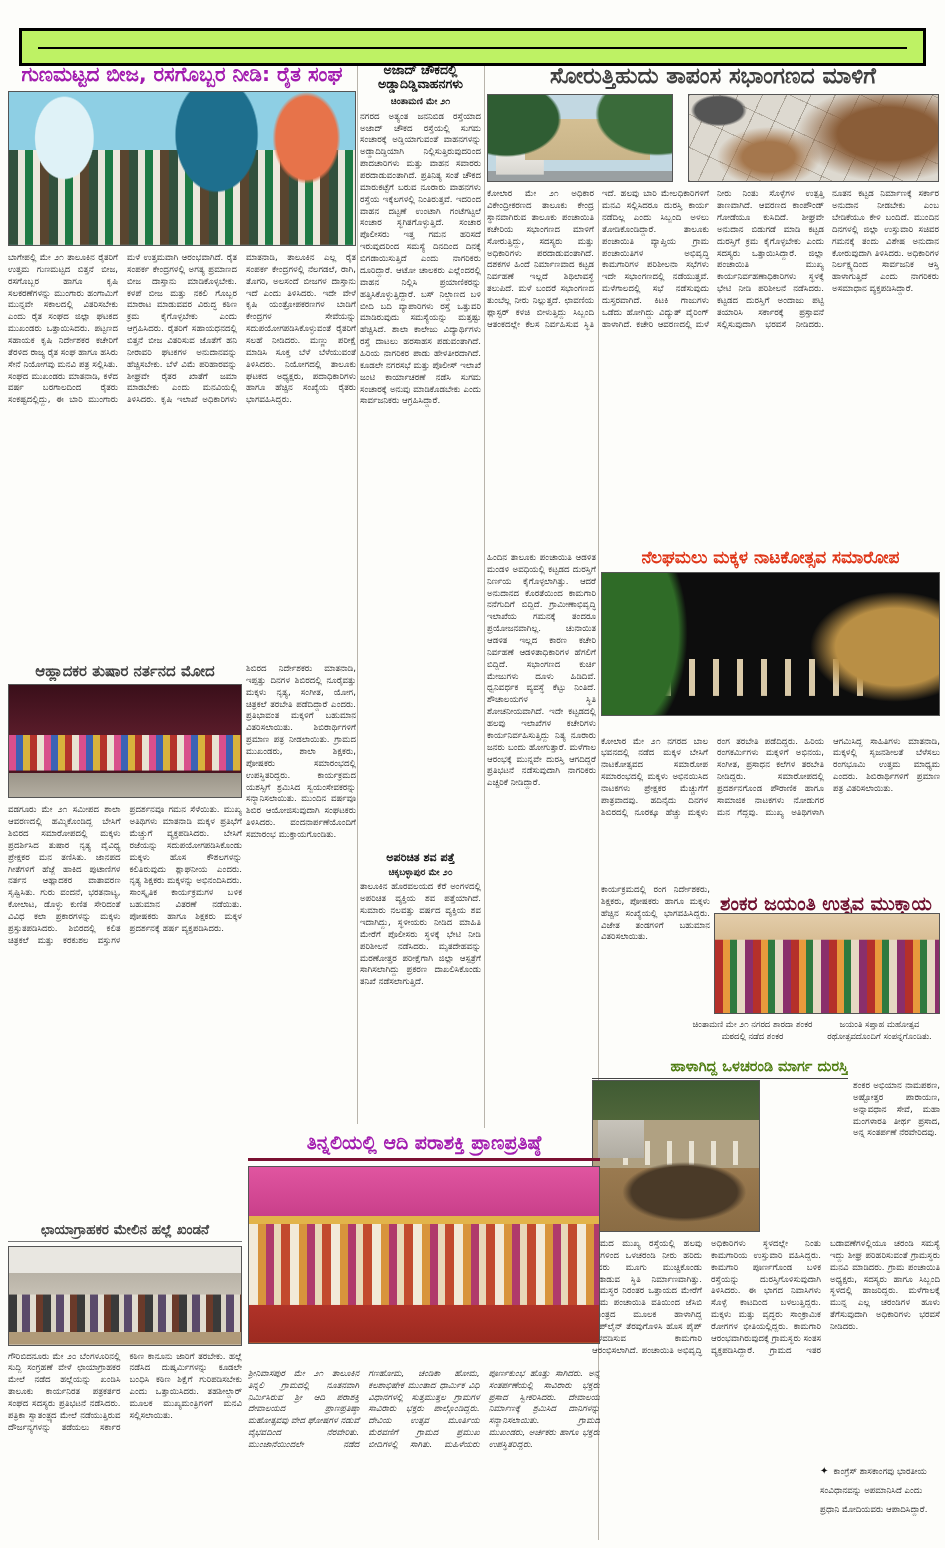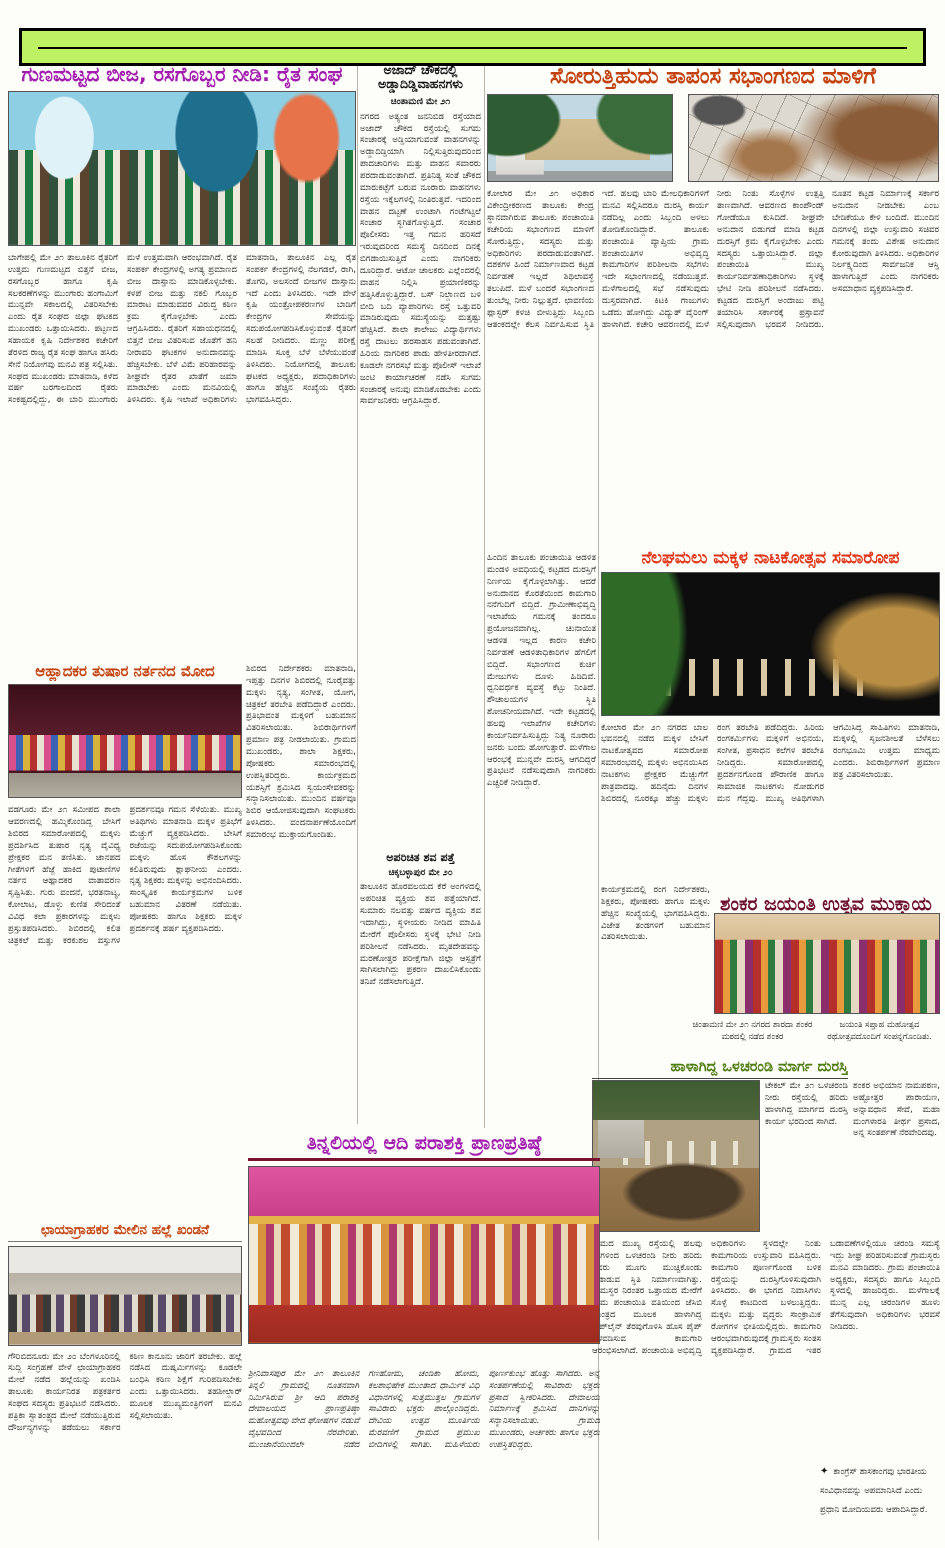--- a/index.html
+++ b/index.html
@@ -29,21 +29,21 @@
   .bt  { font-size:8.6px; line-height:1.38; text-align:justify; color:#1d1d1d; overflow:hidden; }
   .c2 { column-count:2; column-gap:9px; }
   .c3 { column-count:3; column-gap:9px; }
   .c4 { column-count:4; column-gap:8px; }
   .dl { font-weight:bold; font-size:8.8px; text-align:center; }
   .cap{ font-size:8.4px; line-height:1.45; text-align:center; }
   .photo { border:1px solid #555; background-repeat:no-repeat; }
   .vrule { position:absolute; width:1px; background:#b9b4ab; }
   
   .hl-maroon { color:#a21caf; }
-  .hl-navy   { color:#c2410c; }
+  .hl-navy   { color:#404040; }
   .hl-red    { color:#df3517; }
   .hl-plum   { color:#6d0f2e; }
   .hl-green  { color:#4d7c0f;text-align:right; }
   .hl-black  { color:#111; }
   
   #a-seeds    { left:8px;  top:63px;  width:348px; }
   #seeds-hl   { font-size:20px; }
   #seeds-photo{ margin-top:5px; width:100%; height:155px; }
   #seeds-body { margin-top:6px; height:396px; }
   .ph-farmers {
@@ -118,21 +118,21 @@
       radial-gradient(ellipse 28px 16px at 12% 18%, #555 85%, rgba(0,0,0,0)),
       radial-gradient(ellipse 92px 48px at 80% 45%, #8a5d38 55%, rgba(138,93,56,0)),
       radial-gradient(ellipse 52px 30px at 32% 72%, #a5774d 50%, rgba(165,119,77,0)),
       repeating-linear-gradient(115deg, rgba(110,100,85,.45) 0 1px, rgba(0,0,0,0) 1px 22px),
       repeating-linear-gradient(25deg, rgba(110,100,85,.38) 0 1px, rgba(0,0,0,0) 1px 30px);
   }
   
   #a-nela   { left:601px; top:548px; width:339px; }
   #nela-hl  { font-size:17px; }
   #nela-photo{ margin-top:4px; width:100%; height:144px; }
-  #nela-body { margin-top:6px; height:158px; }
+  #nela-body { margin-top:20px; height:158px; }
   #nela-cont { left:601px; top:884px; width:109px; height:130px; }
   .ph-stage-dark {
     background-color:#0d0d0d;
     background-image:
       radial-gradient(ellipse 62px 110px at 7% 42%, #2f6b27 85%, rgba(0,0,0,0)),
       radial-gradient(ellipse 85px 55px at 87% 52%, #b98f45 70%, rgba(185,143,69,0)),
       repeating-linear-gradient(90deg,#d9c9a8 0 6px, rgba(0,0,0,0) 6px 24px);
     background-size:100% 100%,100% 100%,64% 26%;
     background-position:0 0,0 0,52% 82%;
   }
@@ -256,21 +256,20 @@
   <div class="blk hl hl-plum" id="shankara-hl">ಶಂಕರ ಜಯಂತಿ ಉತ್ಸವ ಮುಕ್ತಾಯ</div>
   <div class="blk photo ph-procession" id="shankara-photo"></div>
   <div class="blk" id="shankara-cap">
     <div class="cap">ಚಿಂತಾಮಣಿ ಮೇ ೨೧  ನಗರದ ಶಾರದಾ ಶಂಕರ ಮಠದಲ್ಲಿ ನಡೆದ ಶಂಕರ</div>
     <div class="cap">ಜಯಂತಿ ಸಪ್ತಾಹ ಮಹೋತ್ಸವ ರಥೋತ್ಸವದೊಂದಿಗೆ ಸಂಪನ್ನಗೊಂಡಿತು.</div>
   </div>
   <div class="blk bt" id="shankara-side">ಶಂಕರ ಅಭಿಯಾನ ನಾಮಪಠಣ, ಅಷ್ಟೋತ್ತರ ಪಾರಾಯಣ, ಅನ್ನಾವಧಾನ ಸೇವೆ, ಮಹಾ ಮಂಗಳಾರತಿ ತೀರ್ಥ ಪ್ರಸಾದ, ಅನ್ನ ಸಂತರ್ಪಣೆ ನೆರವೇರಿದವು.</div>
 
   <div class="blk hl hl-green" id="drainage-hl">ಹಾಳಾಗಿದ್ದ ಒಳಚರಂಡಿ ಮಾರ್ಗ ದುರಸ್ತಿ</div>
   <div class="blk photo ph-digging" id="drainage-photo"></div>
-  <div class="blk bt" id="drainage-intro">ಟೇಕಲ್ ಮೇ ೨೧  ಒಳಚರಂಡಿ ನೀರು ರಸ್ತೆಯಲ್ಲಿ ಹರಿದು ಹಾಳಾಗಿದ್ದ ಮಾರ್ಗದ ದುರಸ್ತಿ ಕಾರ್ಯ ಭರದಿಂದ ಸಾಗಿದೆ.</div>
   <div class="blk bt c3" id="drainage-body">ಗ್ರಾಮದ ಮುಖ್ಯ ರಸ್ತೆಯಲ್ಲಿ ಹಲವು ತಿಂಗಳಿಂದ ಒಳಚರಂಡಿ ನೀರು ಹರಿದು ಜನರು ಮೂಗು ಮುಚ್ಚಿಕೊಂಡು ಓಡಾಡುವ ಸ್ಥಿತಿ ನಿರ್ಮಾಣವಾಗಿತ್ತು. ಗ್ರಾಮಸ್ಥರ ನಿರಂತರ ಒತ್ತಾಯದ ಮೇರೆಗೆ ಗ್ರಾಮ ಪಂಚಾಯಿತಿ ವತಿಯಿಂದ ಜೆಸಿಬಿ ಯಂತ್ರದ ಮೂಲಕ ಹಾಳಾಗಿದ್ದ ಪೈಪ್‌ಲೈನ್ ತೆರವುಗೊಳಿಸಿ ಹೊಸ ಪೈಪ್ ಅಳವಡಿಸುವ ಕಾಮಗಾರಿ ಆರಂಭಿಸಲಾಗಿದೆ. ಪಂಚಾಯಿತಿ ಅಭಿವೃದ್ಧಿ ಅಧಿಕಾರಿಗಳು ಸ್ಥಳದಲ್ಲೇ ನಿಂತು ಕಾಮಗಾರಿಯ ಉಸ್ತುವಾರಿ ವಹಿಸಿದ್ದರು. ಕಾಮಗಾರಿ ಪೂರ್ಣಗೊಂಡ ಬಳಿಕ ರಸ್ತೆಯನ್ನು ದುರಸ್ತಿಗೊಳಿಸುವುದಾಗಿ ತಿಳಿಸಿದರು. ಈ ಭಾಗದ ನಿವಾಸಿಗಳು ಸೊಳ್ಳೆ ಕಾಟದಿಂದ ಬಳಲುತ್ತಿದ್ದರು. ಮಕ್ಕಳು ಮತ್ತು ವೃದ್ಧರು ಸಾಂಕ್ರಾಮಿಕ ರೋಗಗಳ ಭೀತಿಯಲ್ಲಿದ್ದರು. ಕಾಮಗಾರಿ ಆರಂಭವಾಗಿರುವುದಕ್ಕೆ ಗ್ರಾಮಸ್ಥರು ಸಂತಸ ವ್ಯಕ್ತಪಡಿಸಿದ್ದಾರೆ. ಗ್ರಾಮದ ಇತರ ಬಡಾವಣೆಗಳಲ್ಲಿಯೂ ಚರಂಡಿ ಸಮಸ್ಯೆ ಇದ್ದು ಶೀಘ್ರ ಪರಿಹರಿಸುವಂತೆ ಗ್ರಾಮಸ್ಥರು ಮನವಿ ಮಾಡಿದರು. ಗ್ರಾಮ ಪಂಚಾಯಿತಿ ಅಧ್ಯಕ್ಷರು, ಸದಸ್ಯರು ಹಾಗೂ ಸಿಬ್ಬಂದಿ ಸ್ಥಳದಲ್ಲಿ ಹಾಜರಿದ್ದರು. ಮಳೆಗಾಲಕ್ಕೆ ಮುನ್ನ ಎಲ್ಲ ಚರಂಡಿಗಳ ಹೂಳು ತೆಗೆಸುವುದಾಗಿ ಅಧಿಕಾರಿಗಳು ಭರವಸೆ ನೀಡಿದರು.</div>
 
   <div class="blk" id="brief-item">
     <span class="diamond">✦</span>
     <span class="bt">ಕಾಂಗ್ರೆಸ್ ಶಾಸಕಾಂಗವು ಭಾರತೀಯ ಸಂವಿಧಾನವನ್ನು ಅಪಮಾನಿಸಿದೆ ಎಂದು ಪ್ರಧಾನಿ ಮೋದಿಯವರು ಆಪಾದಿಸಿದ್ದಾರೆ.</span>
   </div>
 
   <div class="blk" id="a-thinnali">
     <div class="hl hl-maroon" id="thinnali-hl">ತಿನ್ನಲಿಯಲ್ಲಿ ಆದಿ ಪರಾಶಕ್ತಿ ಪ್ರಾಣಪ್ರತಿಷ್ಠೆ</div>
     <div id="thinnali-rule"></div>

